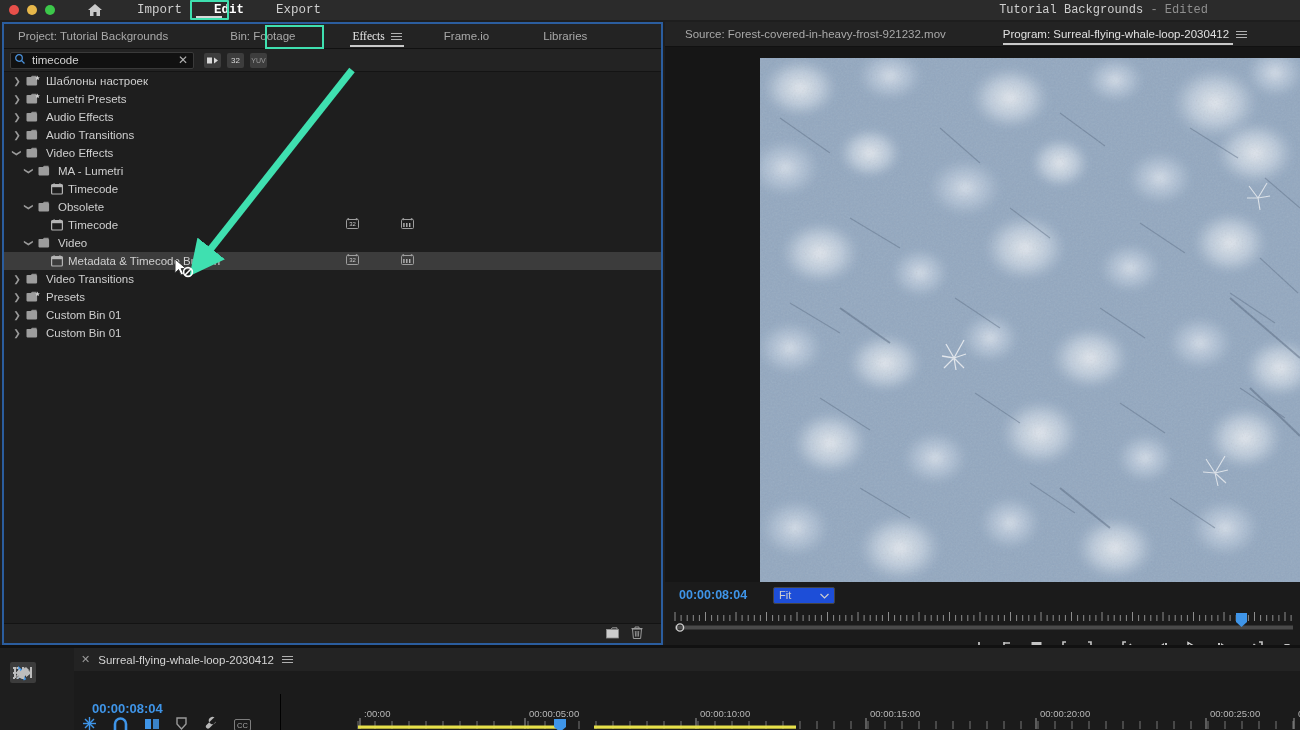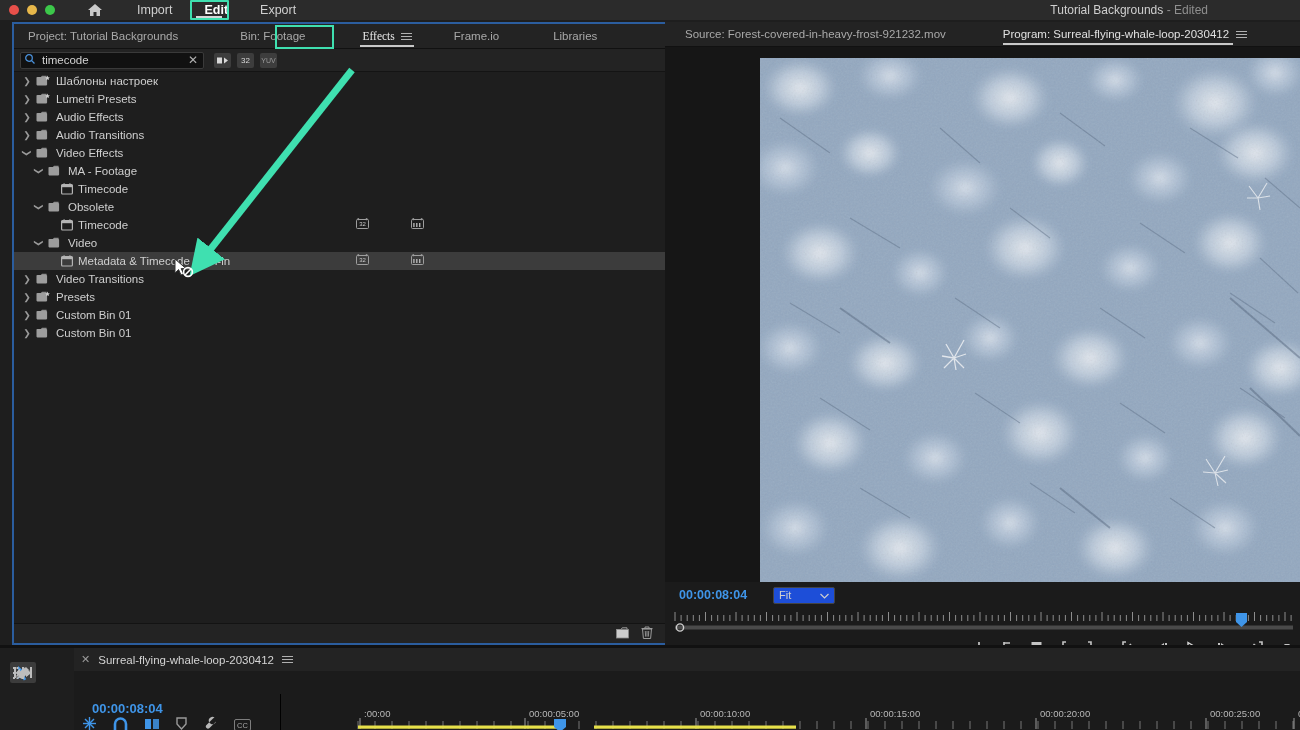--- a/index.html
+++ b/index.html
@@ -9,21 +9,21 @@
     font-family: "Liberation Sans", sans-serif;
     overflow: hidden;
     color: #c8c8c8;
     -webkit-font-smoothing: antialiased;
   }
   #app { position: relative; width: 1300px; height: 730px; }
 
   
   .titlebar {
     position: absolute; left: 0; top: 0; width: 1300px; height: 20px;
-    background: #2b2b2b; display: flex; align-items: center;
+    background: #2b2b2b; display: flex; align-items: center; font-family: Liberation Mono, monospace;
   }
   .lights { display: flex; gap: 8px; margin-left: 9px; }
   .light { width: 10px; height: 10px; border-radius: 50%; }
   .l-red { background: #e8504a; }
   .l-yel { background: #e8b84a; }
   .l-grn { background: #3cc84a; }
   .home-ico { margin-left: 32px; display: flex; align-items: center; }
   .menu-items { display: flex; align-items: center; margin-left: 30px; gap: 24px; }
   .menu-item {
     font-size: 12.5px; color: #cfcfcf; padding: 1px 4px; position: relative;
@@ -38,21 +38,21 @@
     background: #d8d8d8;
   }
   .app-title {
     position: absolute; right: 92px; top: 3px;
     font-size: 12px; color: #cfcfcf;
   }
   .app-title .edited { color: #8f8f8f; }
 
   
   .left-panel {
-    position: absolute; left: 12px; top: 22px; width: 661px; height: 623px;
+    position: absolute; left: 2px; top: 22px; width: 661px; height: 623px;
     background: #c4b5fd; border: 2px solid #2b5d9e;
   }
   .panel-tabs {
     height: 25px; background: #232323; display: flex; align-items: center;
     position: relative; border-bottom: 1px solid #111;
   }
   .ptab {
     font-size: 11.5px; color: #a9a9a9; padding: 0 6px; position: relative;
     display: flex; align-items: center; gap: 6px; height: 25px;
   }
@@ -354,21 +354,21 @@
         </div>
         <div class="trow">
           <span style="flex: 0 0 20px;"></span>
           <span class="disc" style="transform: rotate(90deg);">❯</span>
           <span class="fld" style="margin-left: 4px;">
             <svg width="15" height="12" viewBox="0 0 15 12">
               <path d="M0.5 2 H4.8 L6 0.7 H10.6 V2.2" fill="#8d8d8d"></path>
               <rect x="0.5" y="2" width="10.6" height="8.4" rx="0.8" fill="#9d9d9d"></rect>
             </svg>
           </span>
-          <span class="lbl">MA - Footage</span>
+          <span class="lbl">MA - Lumetri</span>
         </div>
         <div class="trow">
           <span style="flex: 0 0 32px;"></span>
           <span class="disc"></span>
           <span class="fld" style="margin-left: 5px;">
             <svg width="12" height="12" viewBox="0 0 12 12">
               <rect x="0.6" y="1.6" width="10.8" height="9.4" rx="1" fill="none" stroke="#b4b4b4" stroke-width="1.2"></rect>
               <rect x="0.6" y="1.6" width="10.8" height="2.6" fill="#b4b4b4"></rect>
               <rect x="2.4" y="0.4" width="1.4" height="2.4" fill="#b4b4b4"></rect>
               <rect x="8.2" y="0.4" width="1.4" height="2.4" fill="#b4b4b4"></rect>

